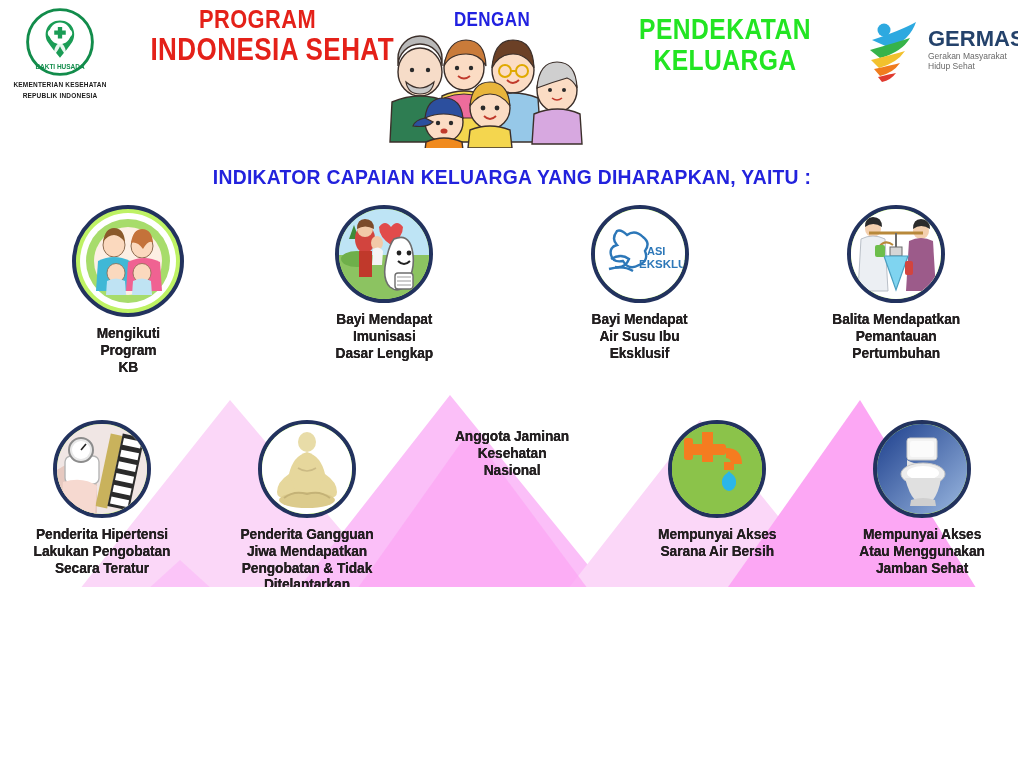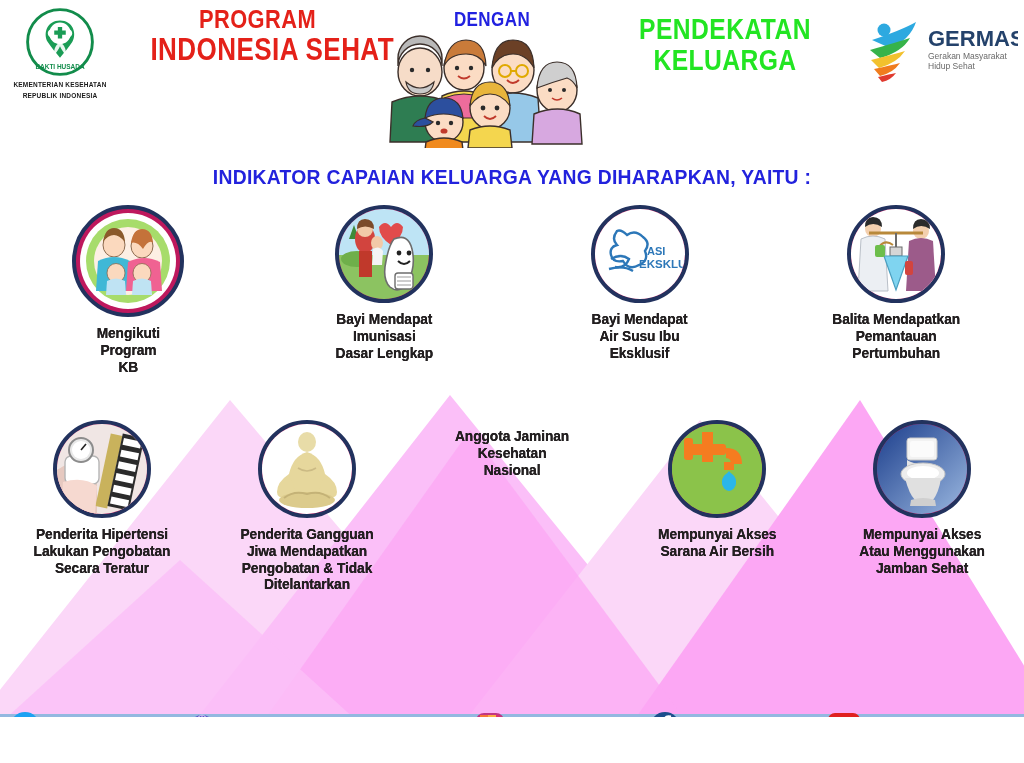--- a/index.html
+++ b/index.html
@@ -3,21 +3,21 @@
 <meta charset="utf-8">
 <style>
   html,body{margin:0;padding:0;}
   body{
     width:1024px;height:763px;
     background:#ffffff;
     font-family:"Liberation Sans", sans-serif;
     overflow:hidden;
     position:relative;
   }
-  #stage{position:absolute;inset:0;width:1024px;height:717px;overflow:hidden;background:#fff;}
+  #stage{position:absolute;inset:0;width:1024px;height:587px;overflow:hidden;background:#fff;}
 
   
   .bg-layer{position:absolute;left:0;top:0;width:1024px;height:763px;z-index:0;pointer-events:none;}
 
   
   .header{position:absolute;left:0;top:0;width:1024px;height:155px;z-index:5;}
 
   .kemenkes-logo{position:absolute;left:4px;top:6px;width:112px;text-align:center;}
   .kemenkes-mark{width:72px;height:72px;margin:0 auto;position:relative;}
   .kemenkes-cap{font-size:6.5px;font-weight:bold;color:#1a1a1a;line-height:1.25;letter-spacing:.2px;margin-top:3px;}
@@ -47,21 +47,21 @@
     transform:scaleX(.92);}
 
   
   .row{position:absolute;z-index:4;display:flex;}
   .row1{left:0;top:205px;width:1024px;}
   .row2{left:0;top:420px;width:1024px;}
 
   .cell{flex:1 1 0;display:flex;flex-direction:column;align-items:center;}
   .circle{
     border:4px solid #22325E;border-radius:50%;
-    background:#be185d;overflow:hidden;position:relative;
+    background:#bef264;overflow:hidden;position:relative;
     box-sizing:border-box;
     text-align:right;
   }
   .c-lg{width:112px;height:112px;}
   .c-md{width:98px;height:98px;}
   .caption{
     margin-top:8px;text-align:center;color:#231f20;font-weight:bold;
     font-size:14.5px;line-height:1.16;letter-spacing:-.1px;
     text-shadow:0 0 0 #000;
     transform:scaleX(.95);

